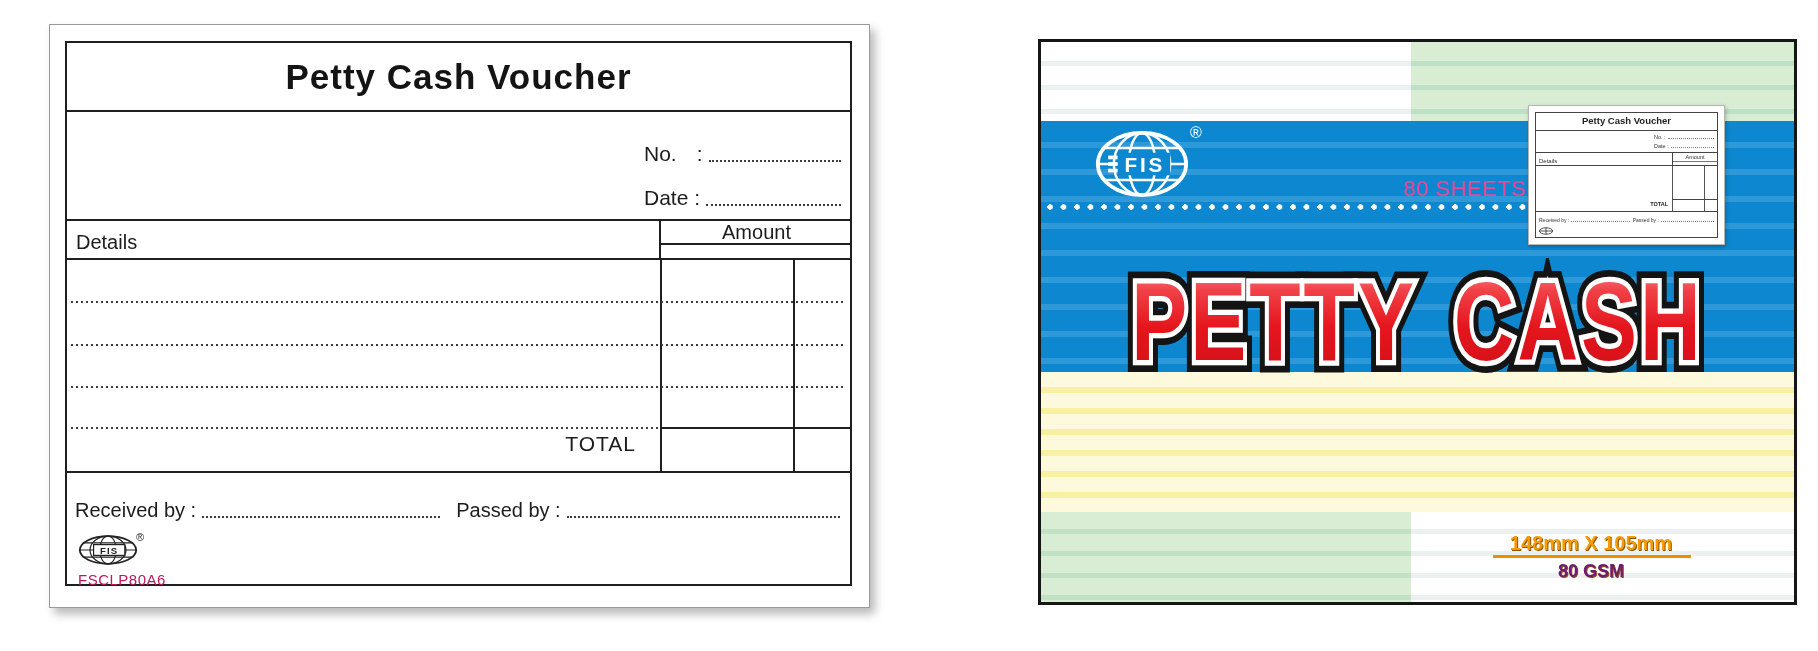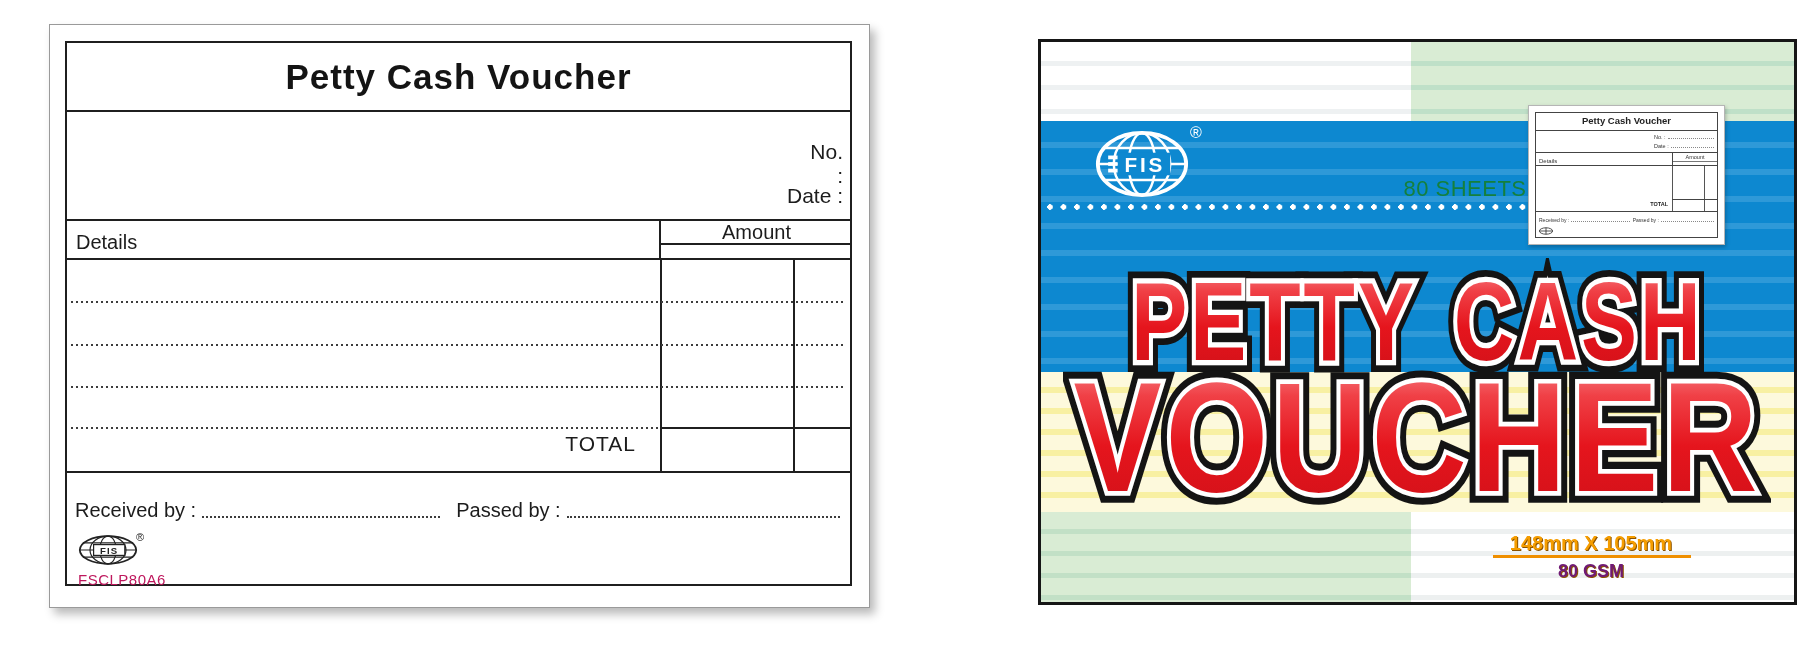--- a/index.html
+++ b/index.html
@@ -13,21 +13,21 @@
     background:#ffffff; border:1px solid #9a9a9a;
     box-shadow:5px 6px 9px rgba(0,0,0,0.28);
   }
   .form {
     position:absolute; left:15px; top:16px; right:17px; bottom:21px;
     border:2px solid #1f1f1f; background:#ffffff;
   }
   .title-row { height:69px; border-bottom:2px solid #1f1f1f;
     display:flex; align-items:center; justify-content:center; }
   .form-title { font-size:35px; font-weight:bold; letter-spacing:1px; color:#141414; }
-  .field-row { position:absolute; left:577px; right:7px; display:flex; align-items:flex-end; font-size:21px;flex-direction:column; }
+  .field-row { position:absolute; left:577px; right:7px; display:flex; align-items:flex-end; font-size:21px; }
   .row-no { top:97px; height:26px; }
   .row-date { top:141px; height:26px; }
   .lbl { white-space:nowrap; }
   .gap-colon { display:inline-block; width:20px; }
   .dotl { flex:1; border-bottom:2px dotted #3c3c3c; margin:0 2px 4px 6px; }
   .dotl-fixed { border-bottom:2px dotted #3c3c3c; margin:0 2px 4px 6px; }
 
   .table { position:absolute; left:-2px; right:-2px; top:176px; height:254px;
     border-top:2px solid #1f1f1f; border-bottom:2px solid #1f1f1f; }
   .thead { position:relative; height:39px; border-bottom:2px solid #1f1f1f; }
@@ -67,21 +67,21 @@
   .band-yellow { top:330px; height:140px;
     background:repeating-linear-gradient(180deg,#fdf9dc 0 15px,#f8f0a2 15px 21px); }
   .band-bottom { top:470px; height:90px;
     background:repeating-linear-gradient(180deg,#ffffff 0 17px,#edf0f0 17px 22px); }
   .band-bottom-green { position:absolute; left:0; width:370px; top:470px; height:90px;
     background:repeating-linear-gradient(180deg,#d9ecd4 0 17px,#c2e0c6 17px 22px); }
 
   .globe-white { position:absolute; left:54px; top:88px; }
   .cover-reg { position:absolute; left:149px; top:82px; color:#ffffff; font-size:16px; }
   .sheets { position:absolute; left:344px; top:134px; width:160px; text-align:center;
-    font-size:22px; color:#15803d; letter-spacing:0.5px; }
+    font-size:22px; color:#ec4899; letter-spacing:0.5px; }
   .dotline-white { position:absolute; left:5px; top:161px; width:482px; height:8px;
     background-image:radial-gradient(circle 3px at 4px 4px, #ffffff 2.6px, transparent 2.9px);
     background-size:13.5px 8px; background-repeat:repeat-x; }
 
   
   .headline { position:absolute; left:10px; right:10px; text-align:center;
     font-weight:bold; display:flex; align-items:center; justify-content:center; }
   .headline1 { top:224px; height:110px; }
   .headline2 { top:340px; height:112px; }
   .stack { position:relative; width:100%; }
@@ -269,26 +269,19 @@
       </div>
     </div>
 
     <div class="headline headline1">
       <div class="stack h1txt">
         <span class="layer lay-black">PETTY CASH</span>
         <span class="layer lay-white">PETTY CASH</span>
         <span class="layer lay-red">PETTY CASH</span>
       </div>
     </div>
-    <div class="headline headline2">
-      <div class="stack h2txt">
-        <span class="layer lay-black">VOUCHER</span>
-        <span class="layer lay-white">VOUCHER</span>
-        <span class="layer lay-red">VOUCHER</span>
-      </div>
-    </div>
 
     <div class="size-text">148mm X 105mm</div>
     <div class="rule-orange"></div>
     <div class="gsm-text">80 GSM</div>
 
   </div>
 </div>
 
 </body></html>

